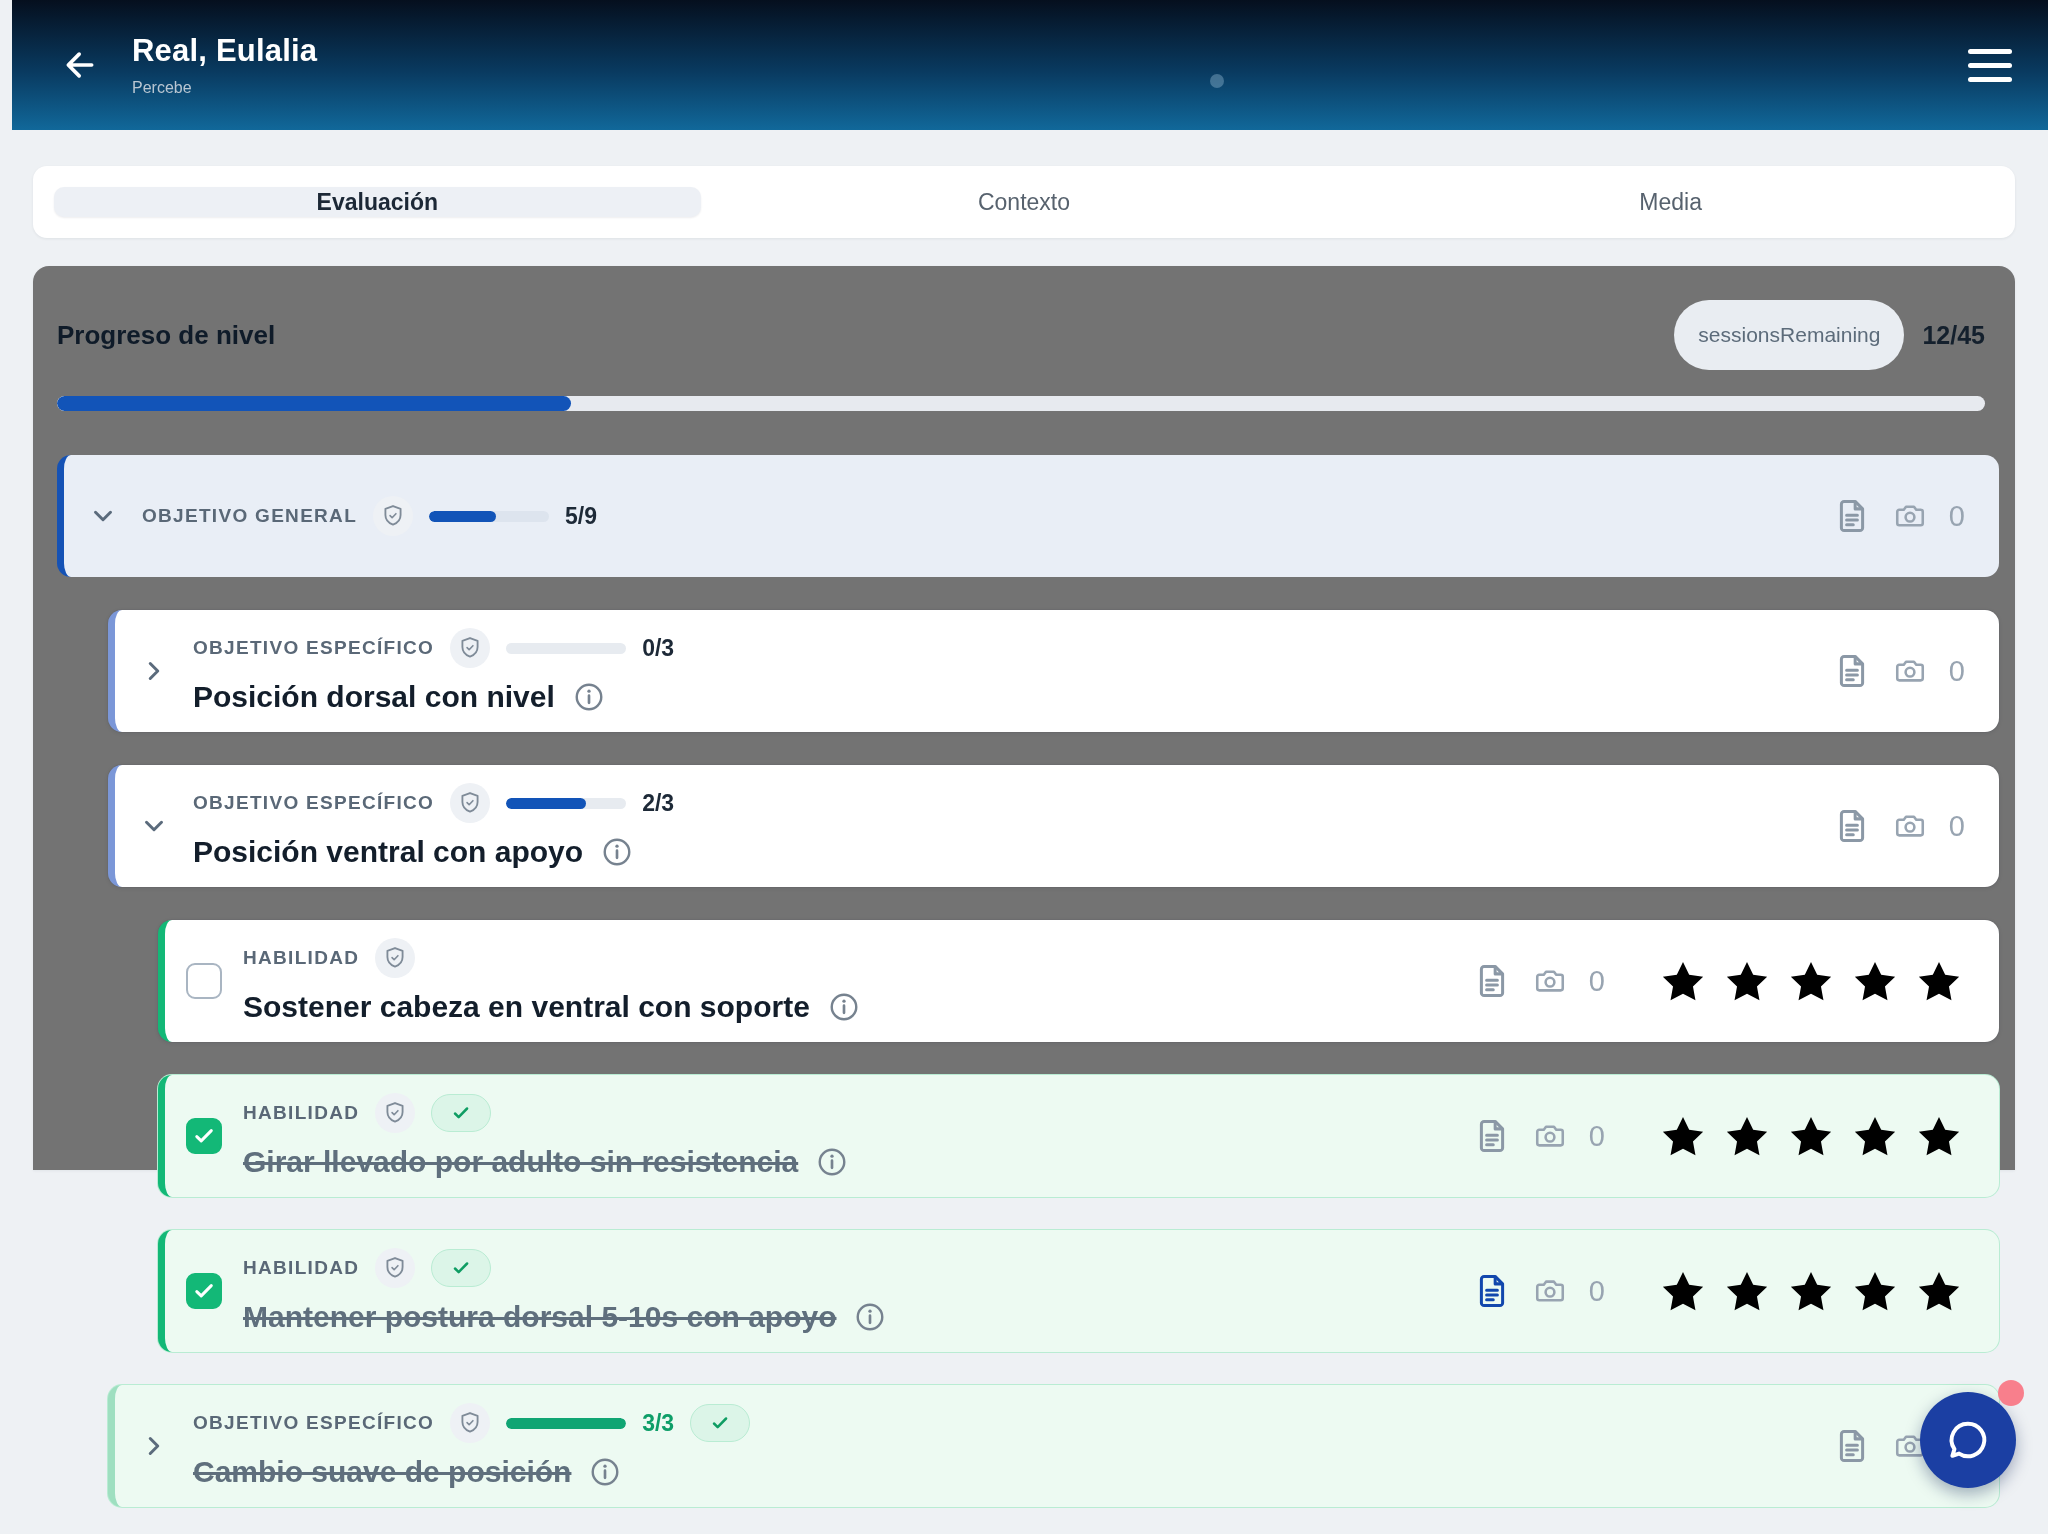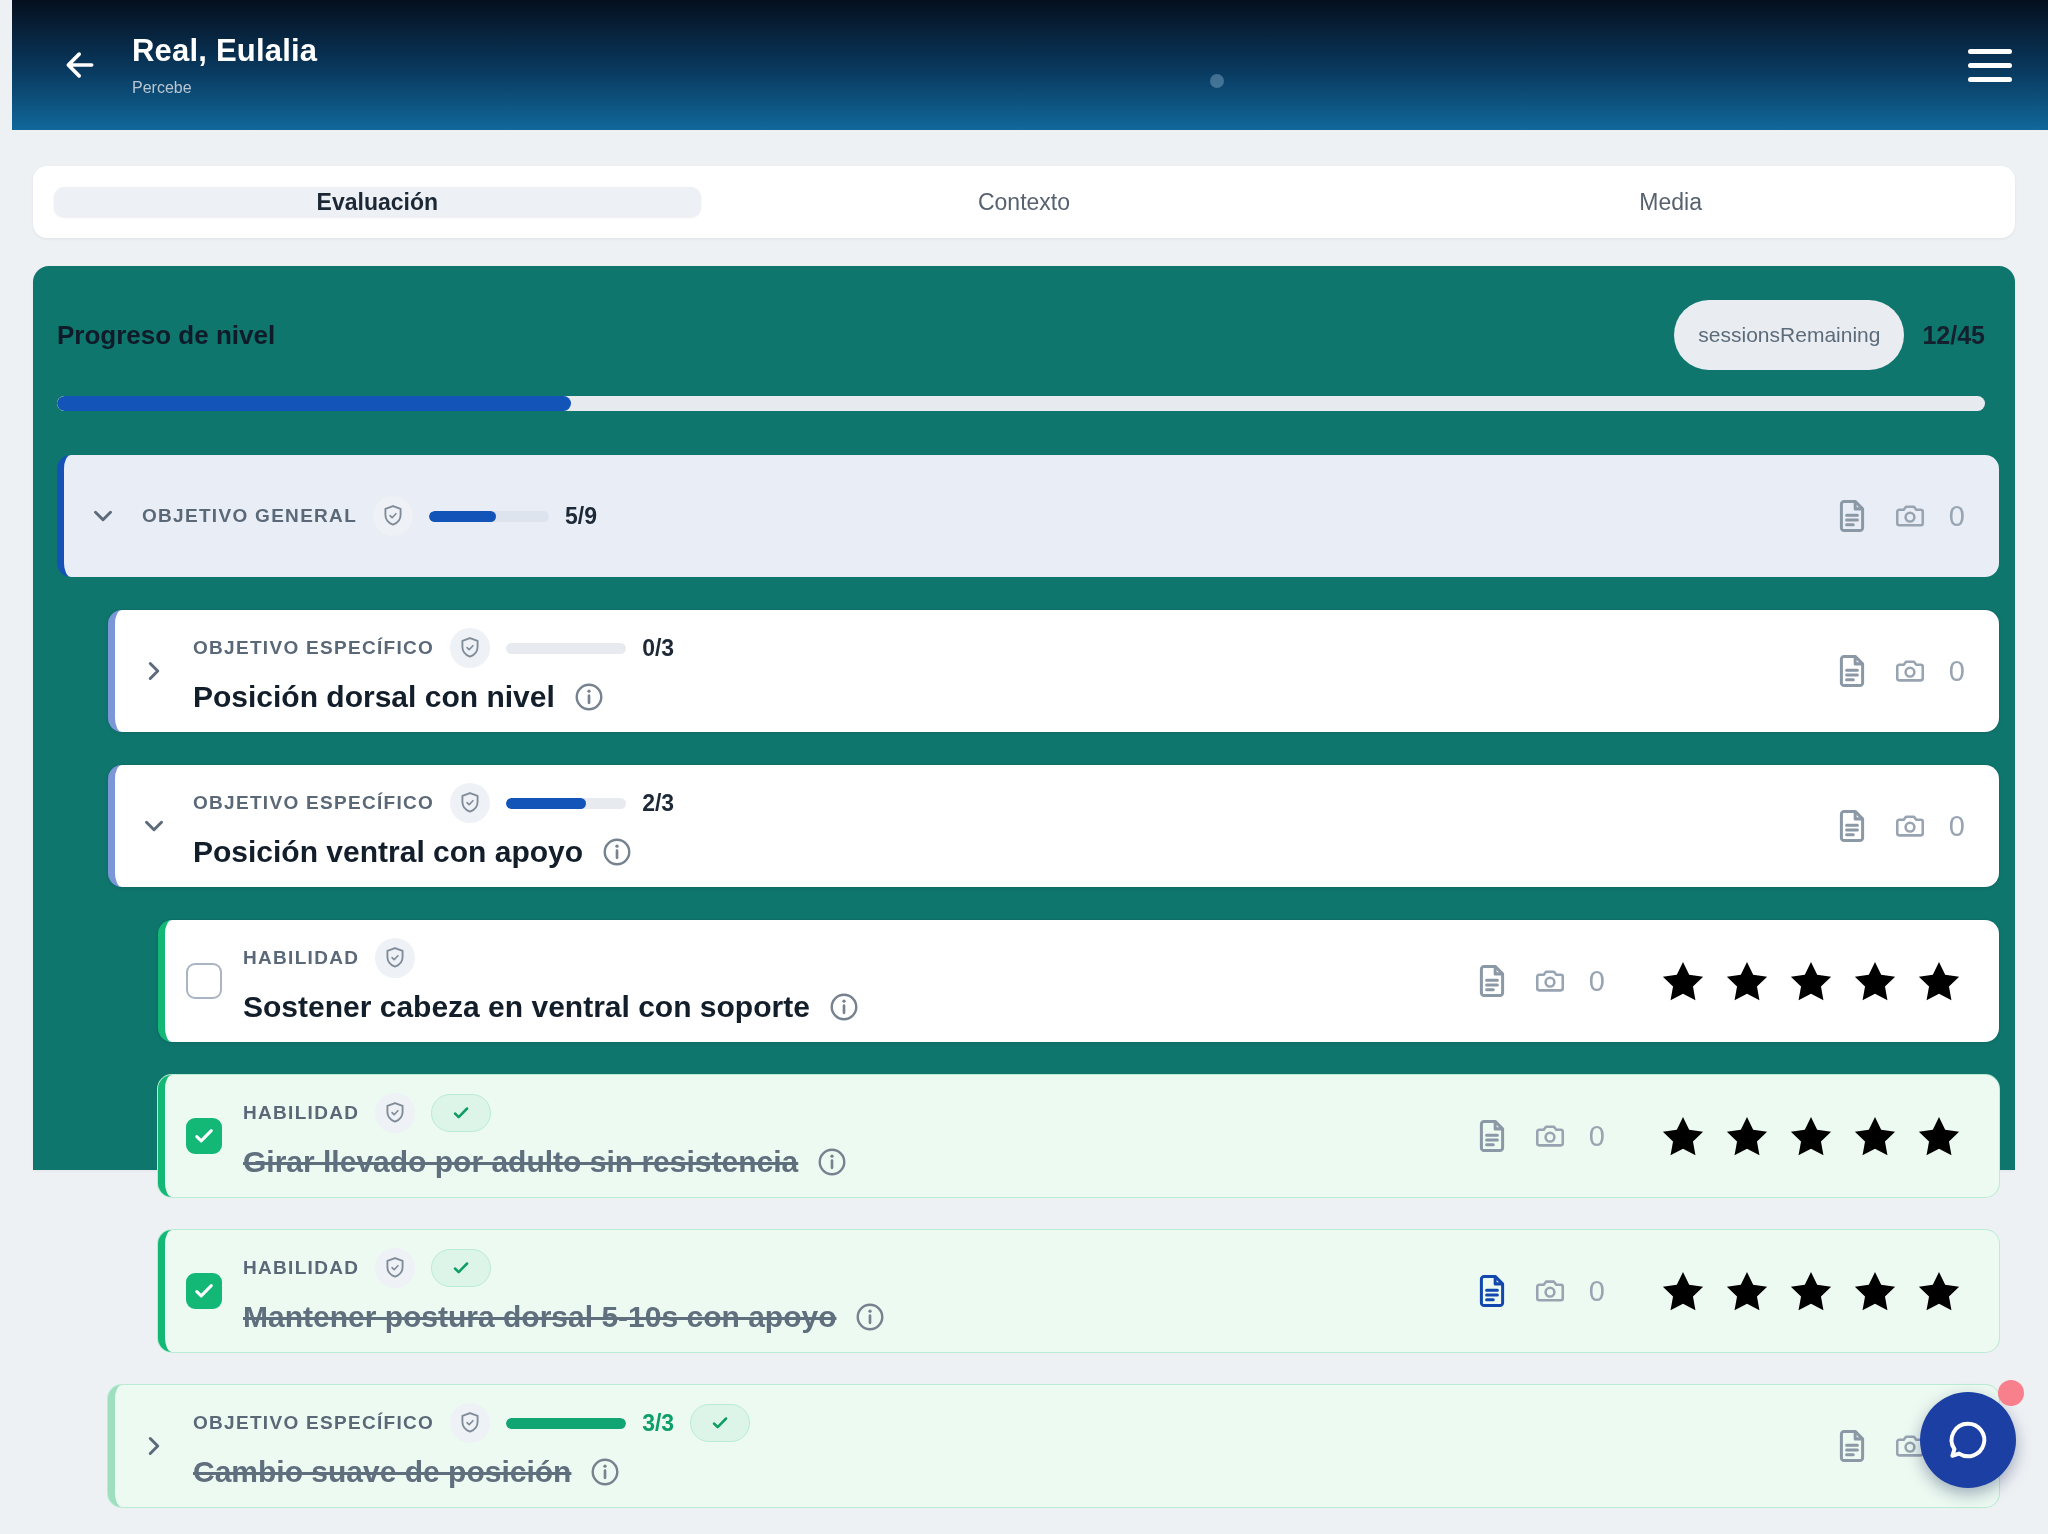--- a/index.html
+++ b/index.html
@@ -45,21 +45,21 @@
   .tab {
     flex:1; border:none; background:transparent; cursor:pointer;
     font-family:inherit; font-size:23px; color:#57626e; font-weight:500;
     border-radius:10px; display:flex; align-items:center; justify-content:center;
   }
   .tab.active { background:#edf0f5; color:#1c2836; font-weight:700; box-shadow:0 1px 2px rgba(20,30,45,.08); }
 
   
   .main-panel {
     position:absolute; left:33px; top:266px; width:1982px; height:904px;
-    background:#0f766e; border-radius:16px 16px 0 0;
+    background:#737373; border-radius:16px 16px 0 0;
     box-shadow:0 1px 3px rgba(20,30,45,.06);
     padding:34px 16px 0 24px;
   }
   .progress-head { display:flex; align-items:center; }
   .progress-title { font-size:26px; font-weight:700; color:#0f1b29; }
   .progress-right { margin-left:auto; display:flex; align-items:center; gap:18px; padding-right:14px; }
   .sessions-badge {
     background:#e9edf2; color:#5c6b7a; font-size:21px;
     border-radius:999px; padding:23px 24px;
   }

